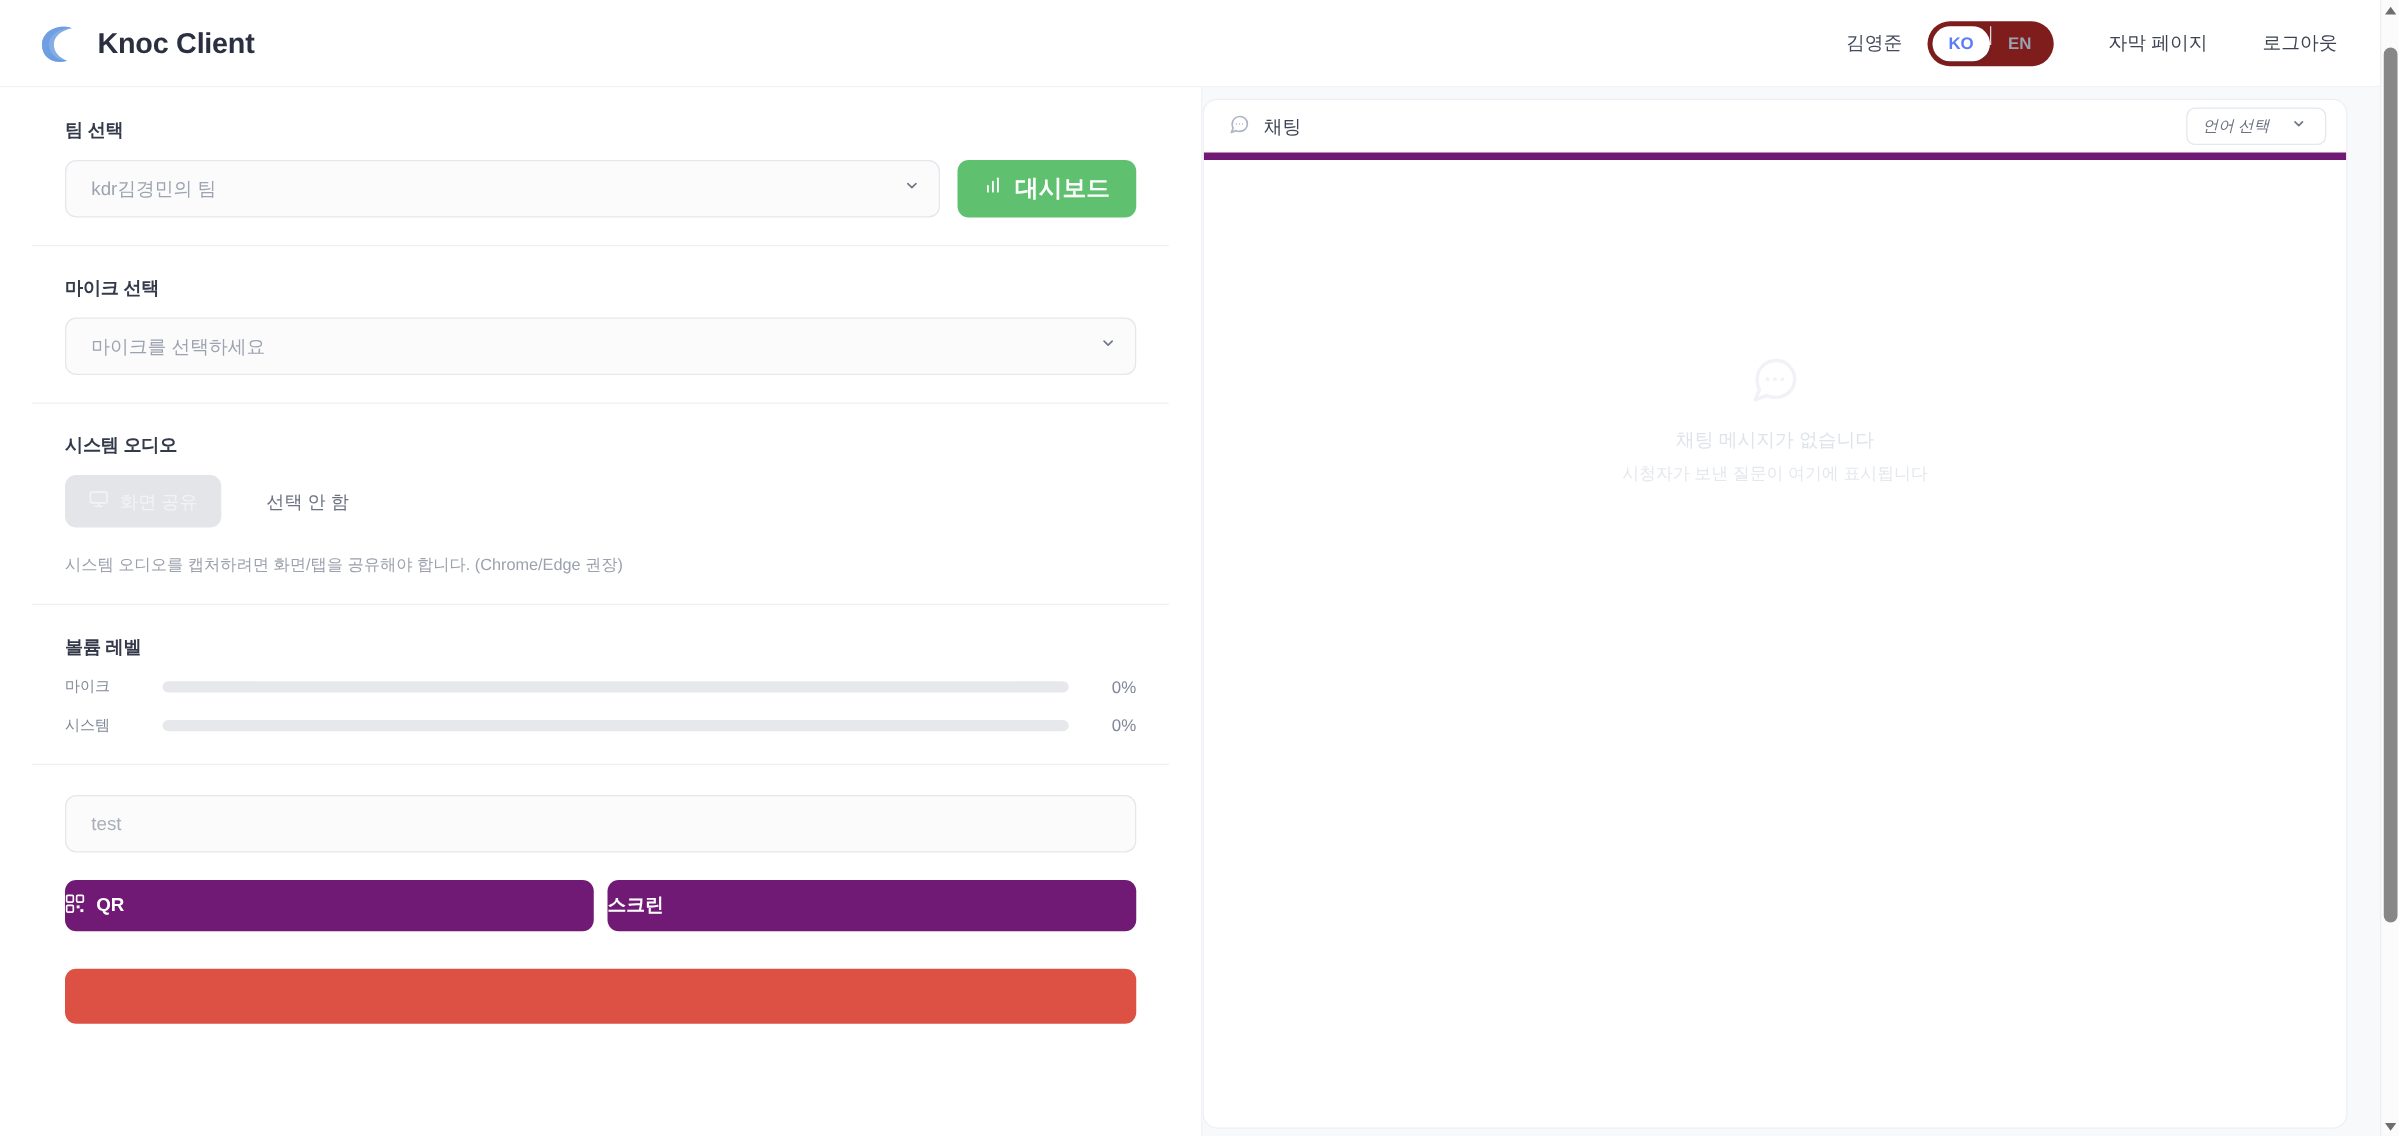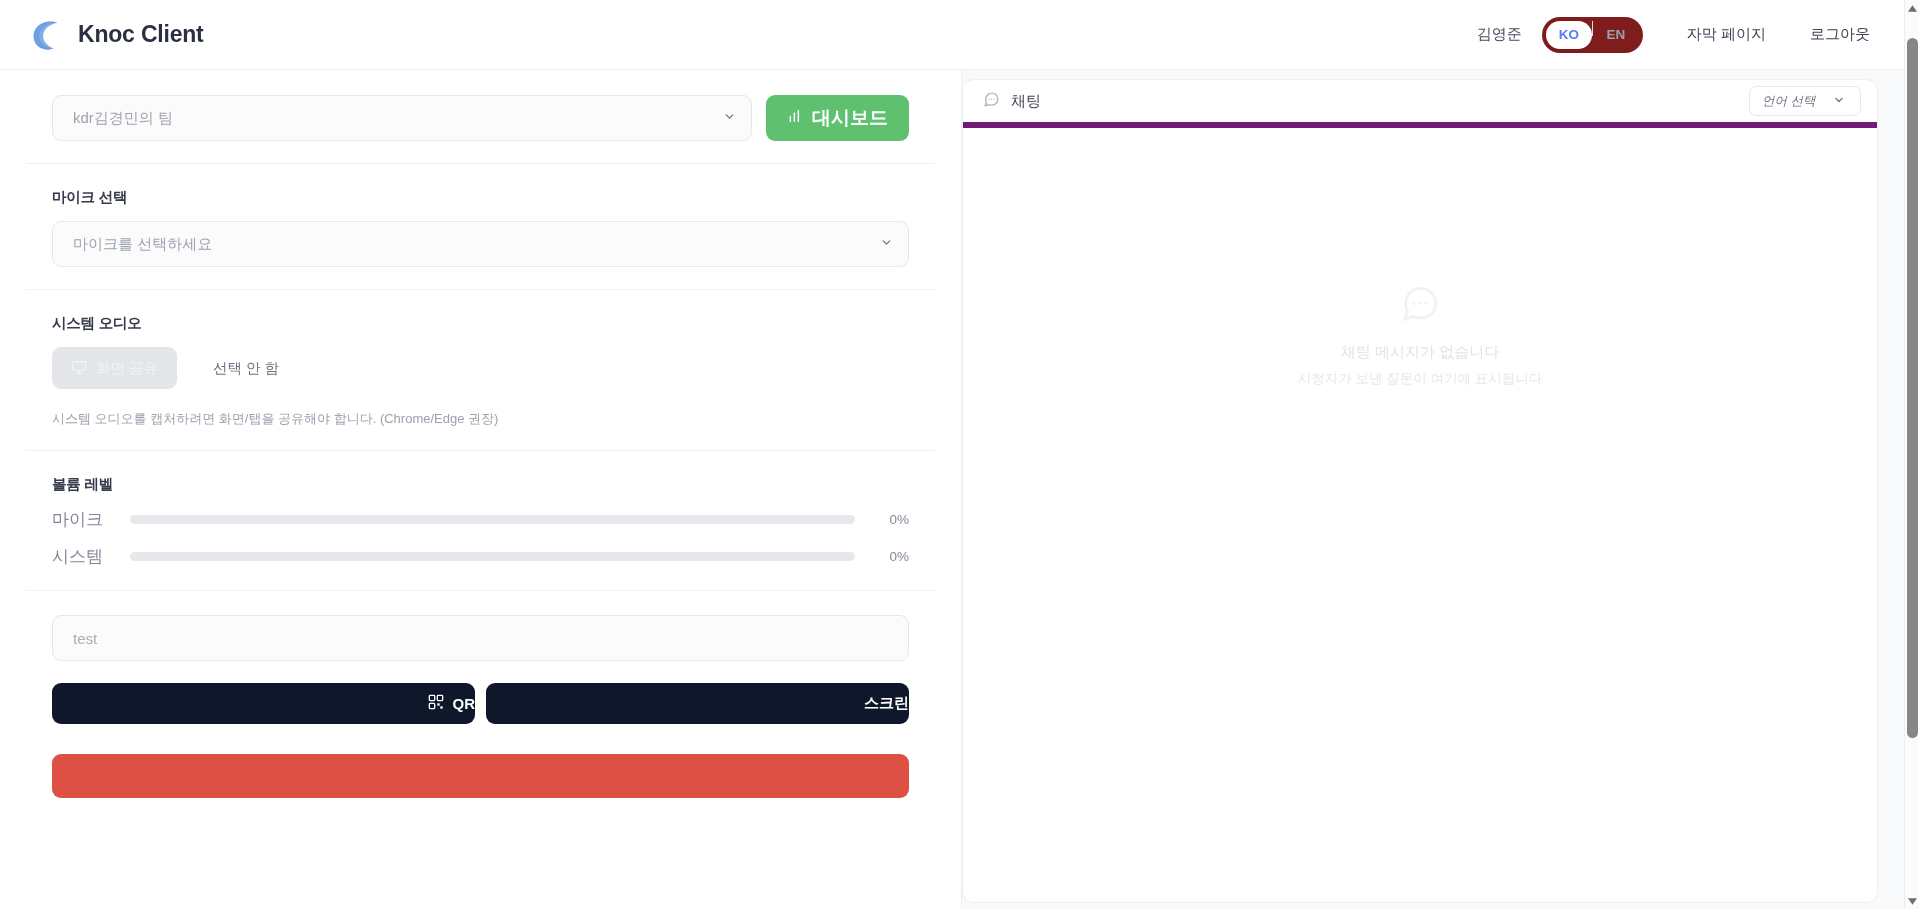--- a/index.html
+++ b/index.html
@@ -229,21 +229,21 @@
   }
 
   
   .vol-row {
     display: flex;
     align-items: center;
     margin-top: 14px;
   }
   .vol-name {
     width: 78px;
-    font-size: 17px;
+    font-size: 12px;
     color: #808796;
   }
   .vol-track {
     flex: 1;
     height: 9px;
     background: #e6e8ec;
     border-radius: 999px;
     overflow: hidden;
     position: relative;
     margin-right: 16px;
@@ -275,33 +275,32 @@
   .text-input::placeholder { color: #a9aeb9; }
 
   .btn-row {
     display: flex;
     gap: 11px;
     margin-top: 22px;
   }
   .btn-primary {
     flex: 1;
     height: 41px;
-    background: #0f172a;
+    background: #701a75;
     border: none;
     border-radius: 9px;
     color: #ffffff;
     font-size: 15px;
     font-weight: bold;
     display: flex;
     align-items: center;
-    justify-content: flex-end;
+    justify-content: flex-start;
     gap: 9px;
     cursor: pointer;
     font-family: inherit;
-    padding-left: 12px;
   }
   .btn-danger {
     width: 100%;
     height: 44px;
     background: #dd5144;
     border: none;
     border-radius: 9px;
     color: #ffffff;
     font-size: 15px;
     font-weight: bold;
@@ -442,20 +441,21 @@
       <a class="header-link">자막 페이지</a>
       <a class="header-link">로그아웃</a>
     </div>
   </div>
 
   <div class="content">
 
     <div class="left-pane">
 
       <div class="section">
+        <div class="section-label">팀 선택</div>
         <div class="row">
           <div class="select-wrap">
             <div class="select-box">kdr김경민의 팀</div>
             <span class="chev">
               <svg width="13" height="13" viewBox="0 0 24 24" fill="none" stroke="currentColor" stroke-width="2.4" stroke-linecap="round" stroke-linejoin="round">
                   <polyline points="6 9 12 15 18 9"></polyline>
                 </svg>
             </span>
           </div>
           <button class="btn-dashboard">

